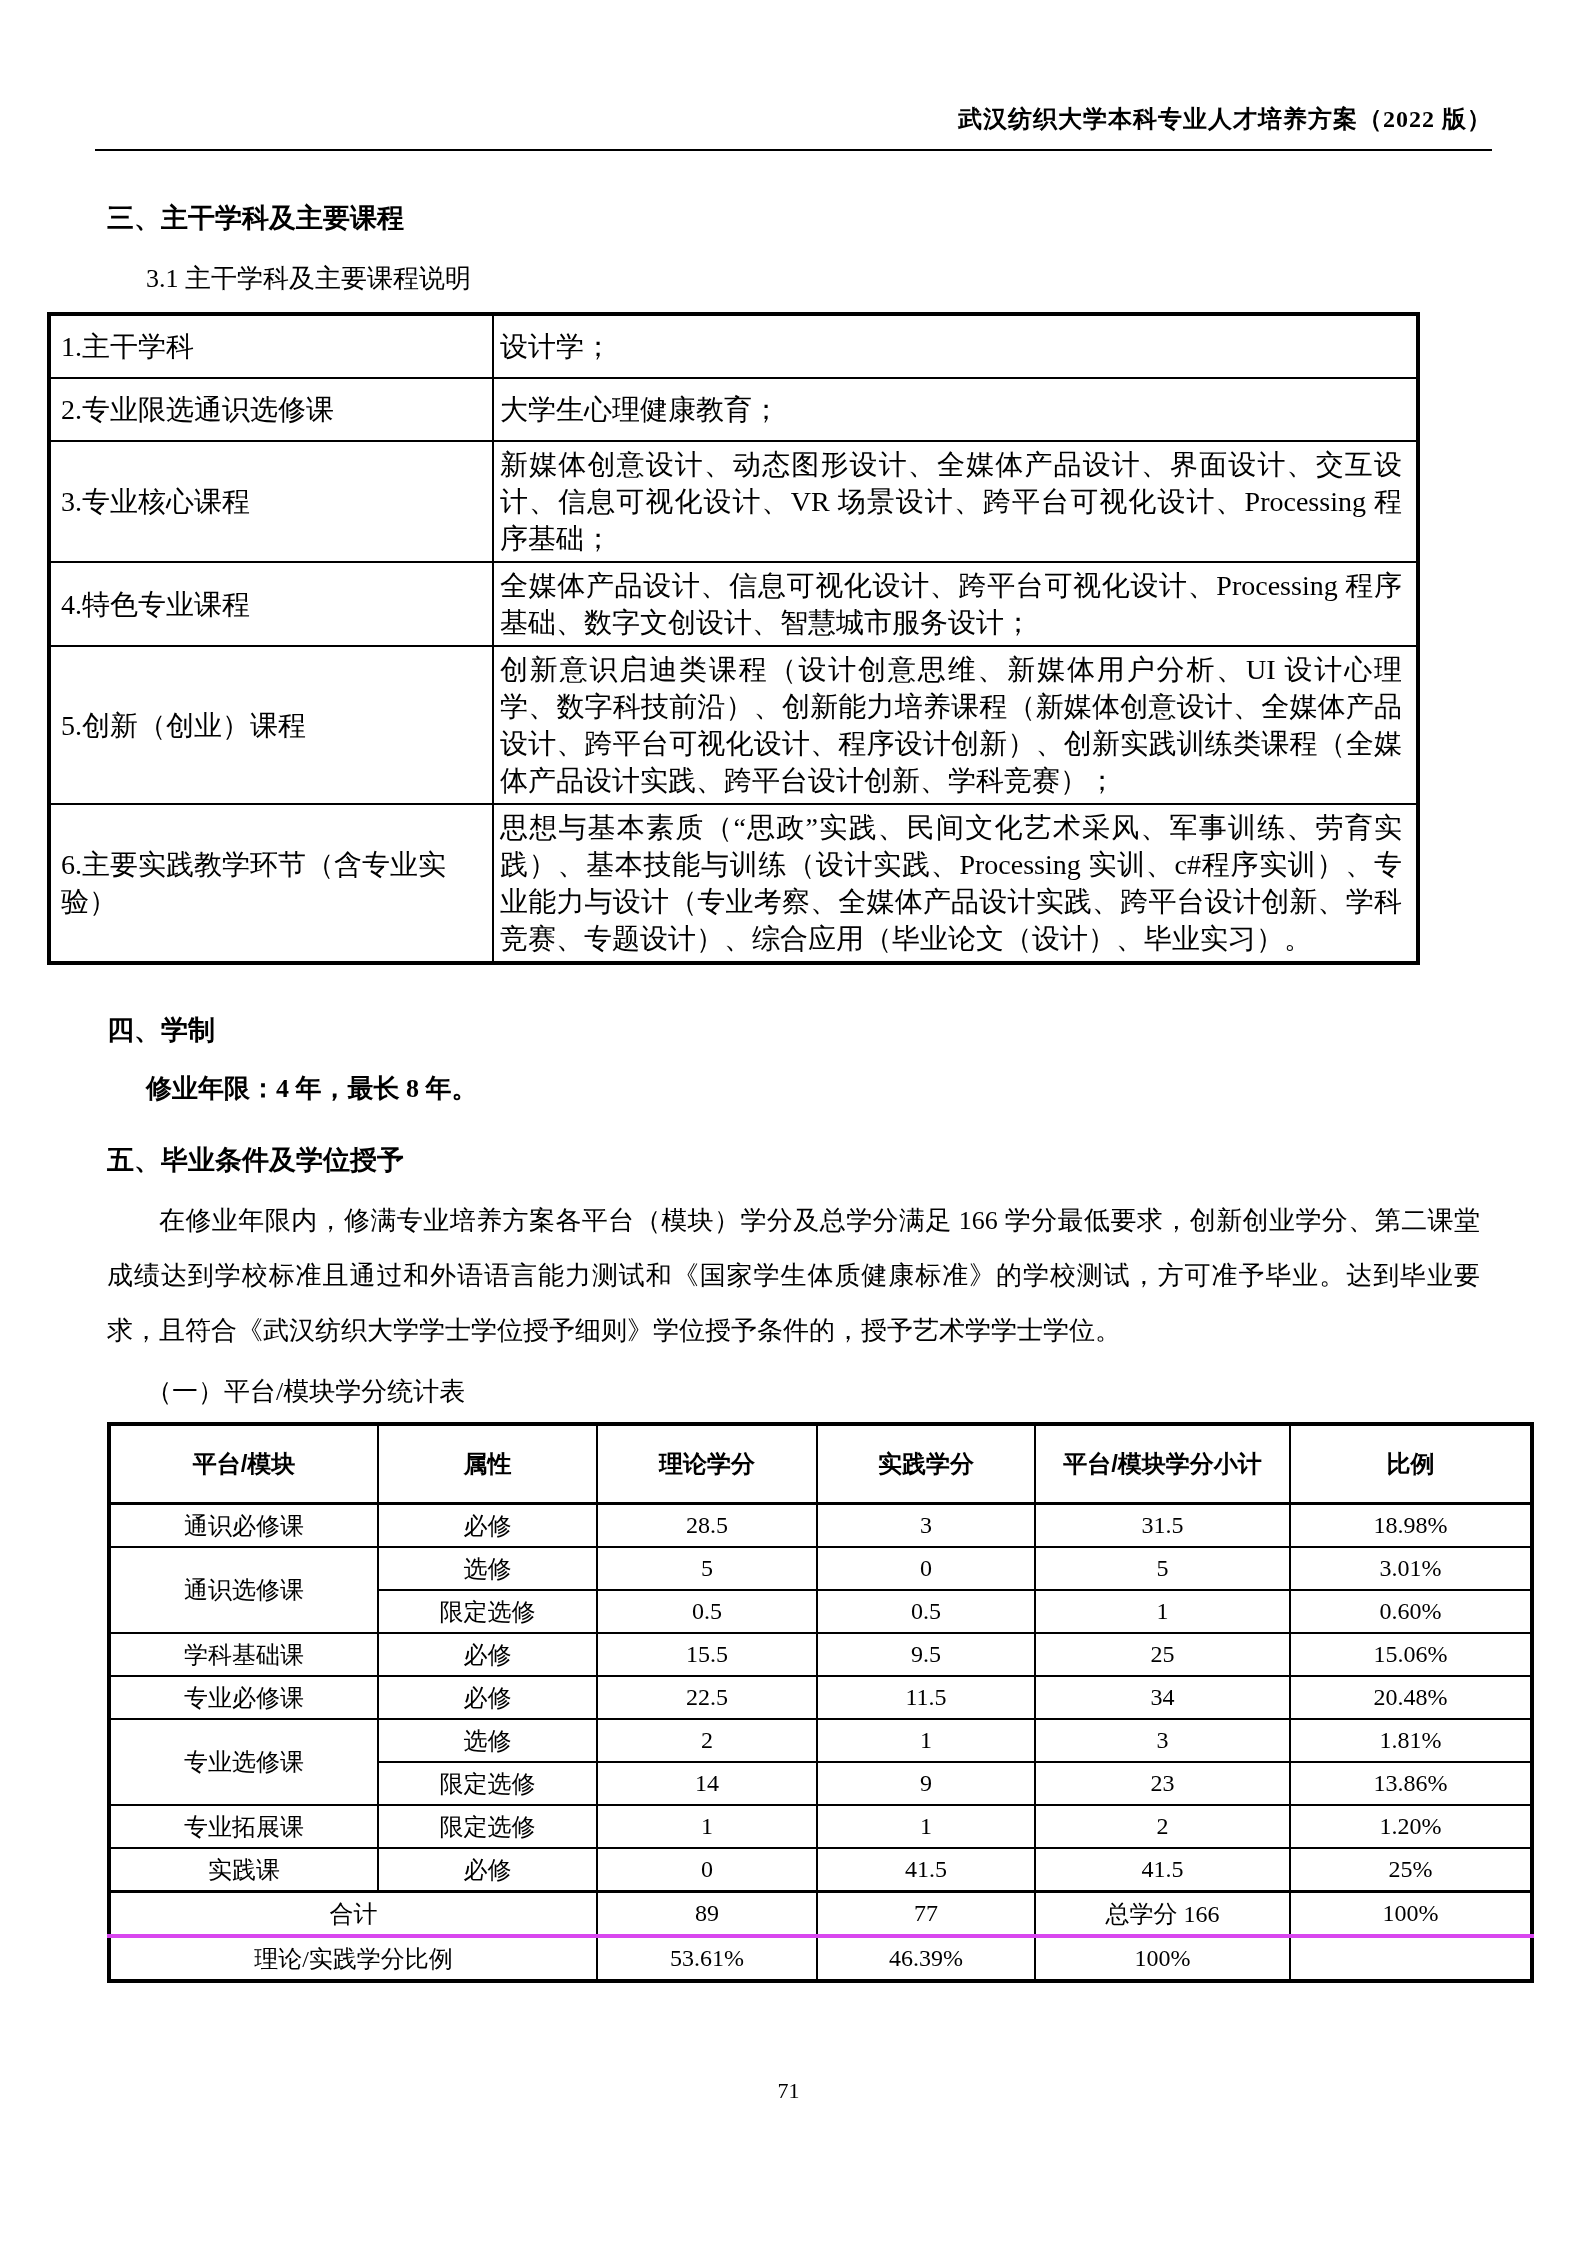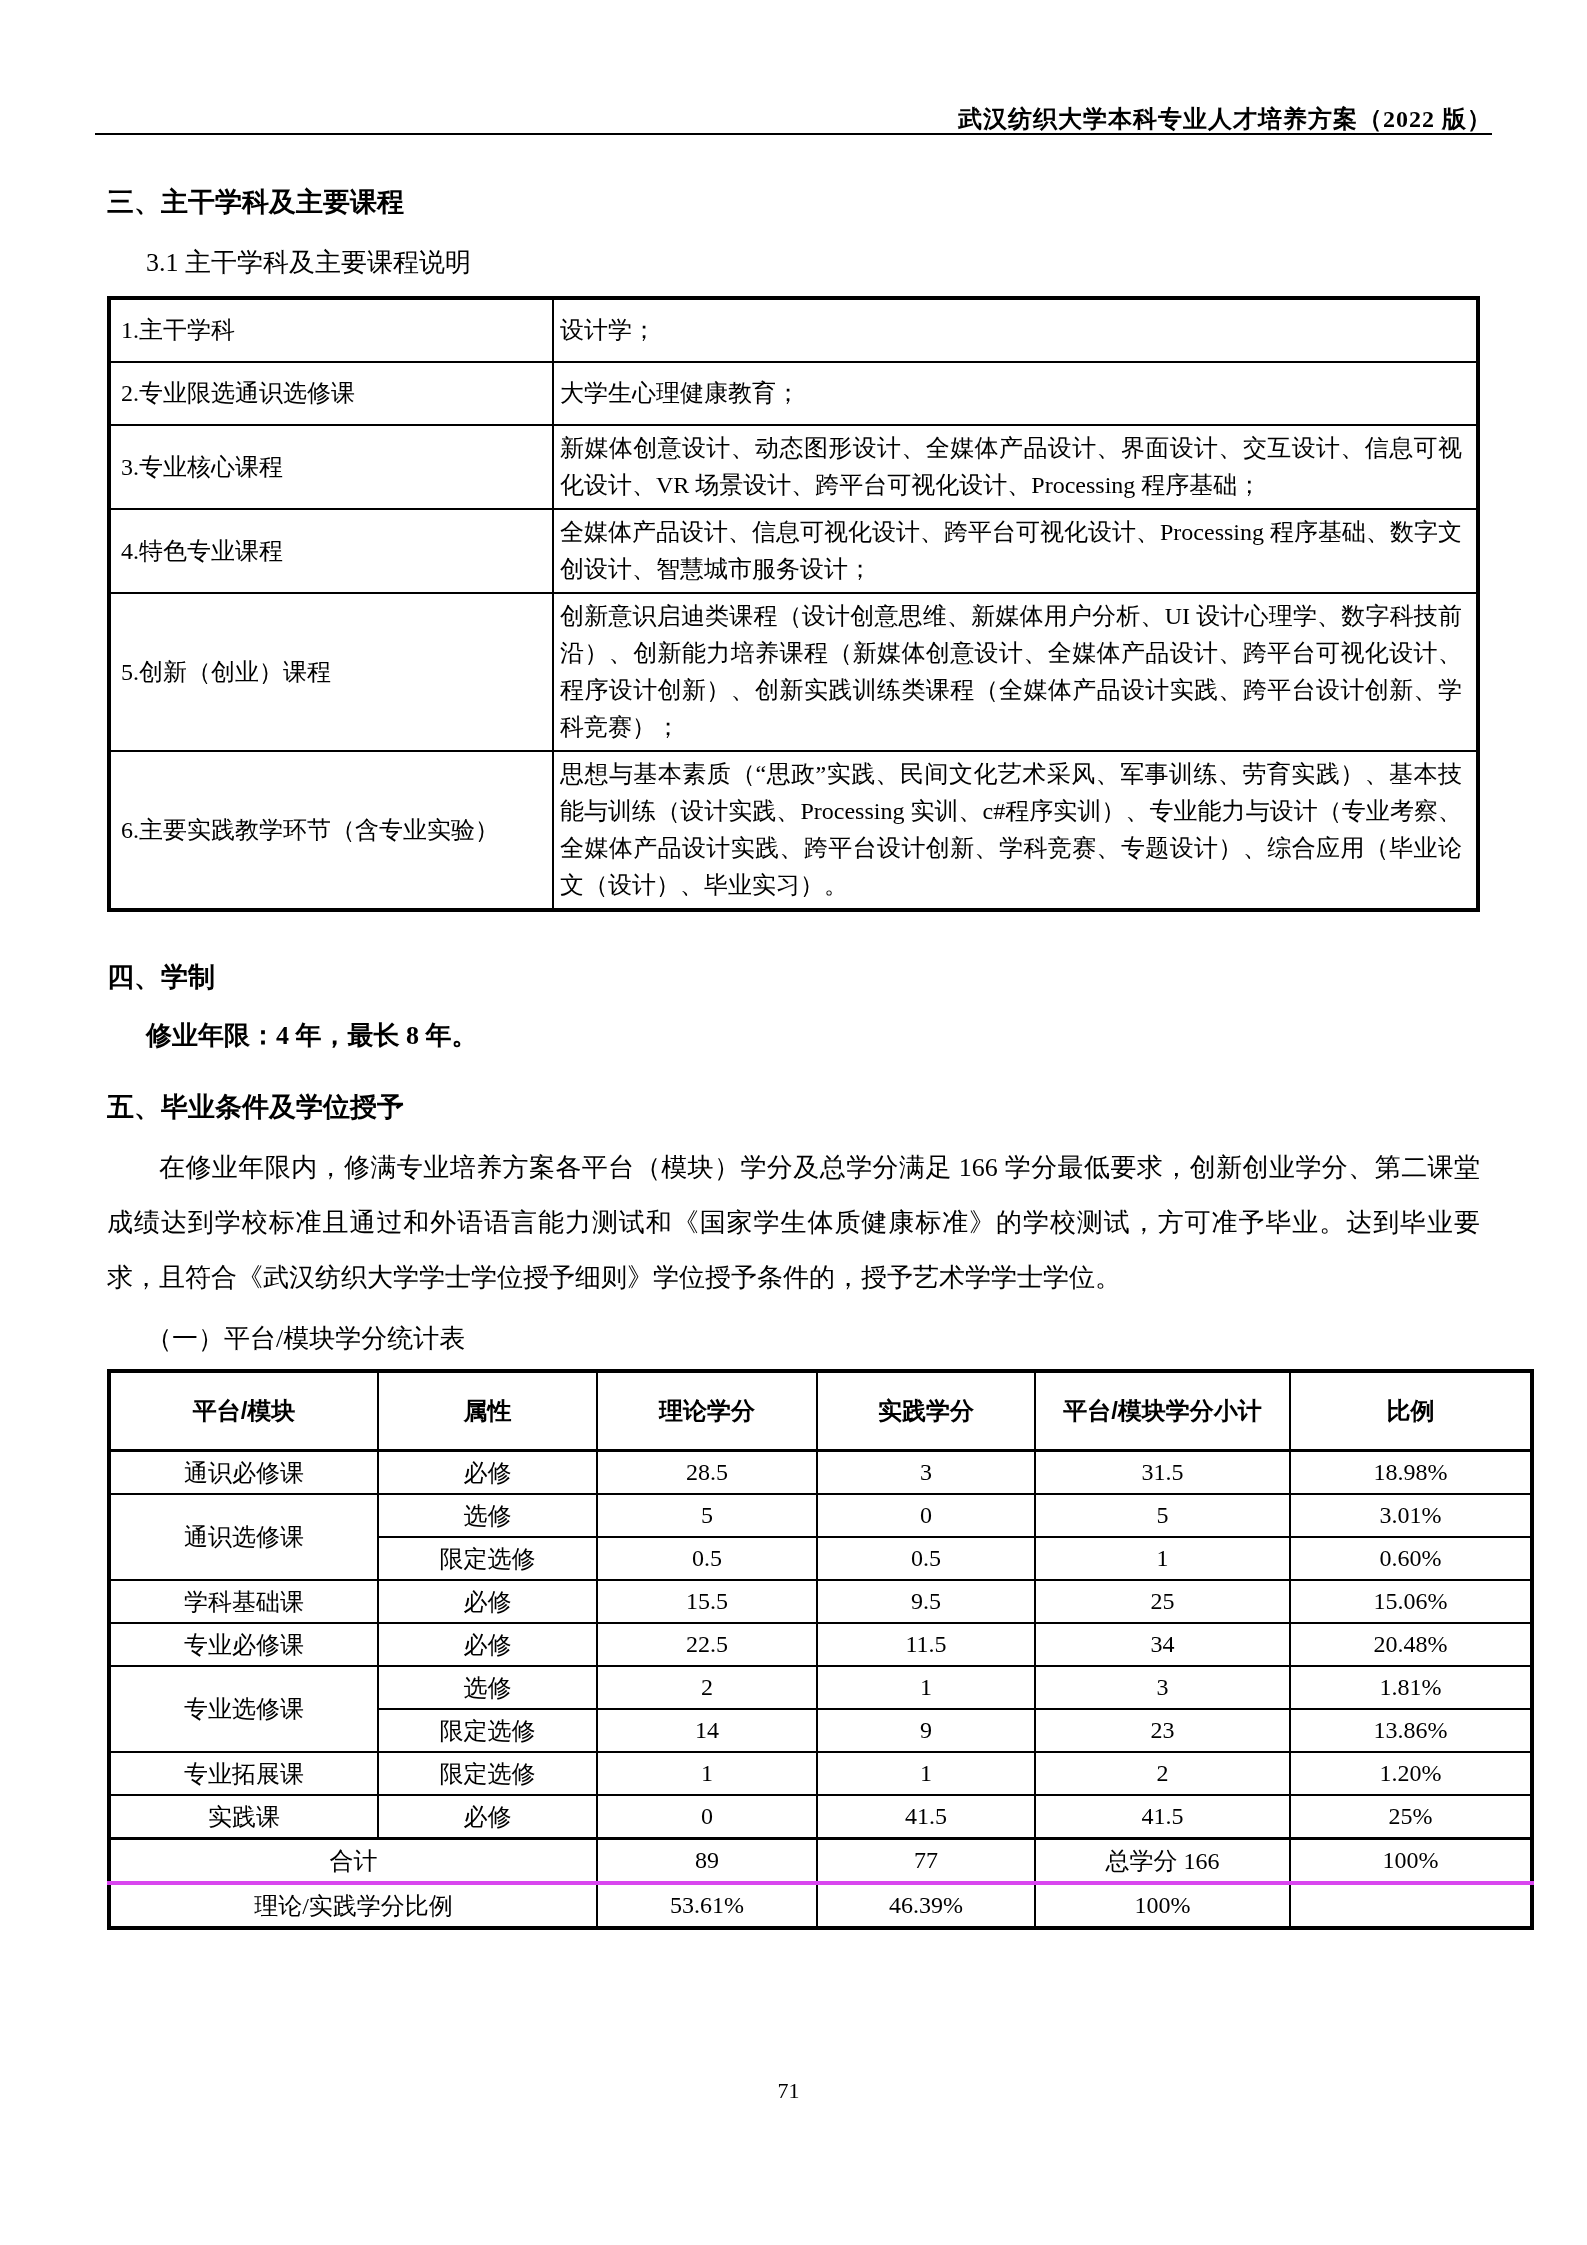--- a/index.html
+++ b/index.html
@@ -12,21 +12,21 @@
     font-family: "Liberation Serif", "DejaVu Serif", serif;
     overflow: hidden;
   }
   
   .doc-header {
     margin: 105px 95px 0 95px;
     text-align: right;
     font-size: 24px;
     line-height: 28px;
     font-weight: bold;
-    padding-bottom: 0;
+    padding-bottom: 16px;
     border-bottom: 2.5px solid #000;
     letter-spacing: 1px;
   }
   
   .sec-title {
     margin: 50px 107px 0 107px;
     font-family: "Liberation Sans", "DejaVu Sans", sans-serif;
     font-weight: bold;
     font-size: 27px;
     line-height: 34px;
@@ -44,26 +44,26 @@
   }
   .para {
     margin: 16px 107px 0 107px;
     font-size: 26px;
     line-height: 55px;
     text-align: justify;
     text-indent: 2em;
   }
   
   .course-table {
-    margin: 17px 0 0 107px;
+    margin: 17px 0 0 47px;
     width: 1373px;
     border-collapse: collapse;
     border: 4px solid #000;
     table-layout: fixed;
-    font-size: 24px;
+    font-size: 28px;
     line-height: 37px;
   }
   .course-table td {
     border: 2px solid #000;
     vertical-align: middle;
   }
   .course-table .label-cell {
     width: 423px;
     padding: 2px 8px 2px 10px;
     text-align: left;

